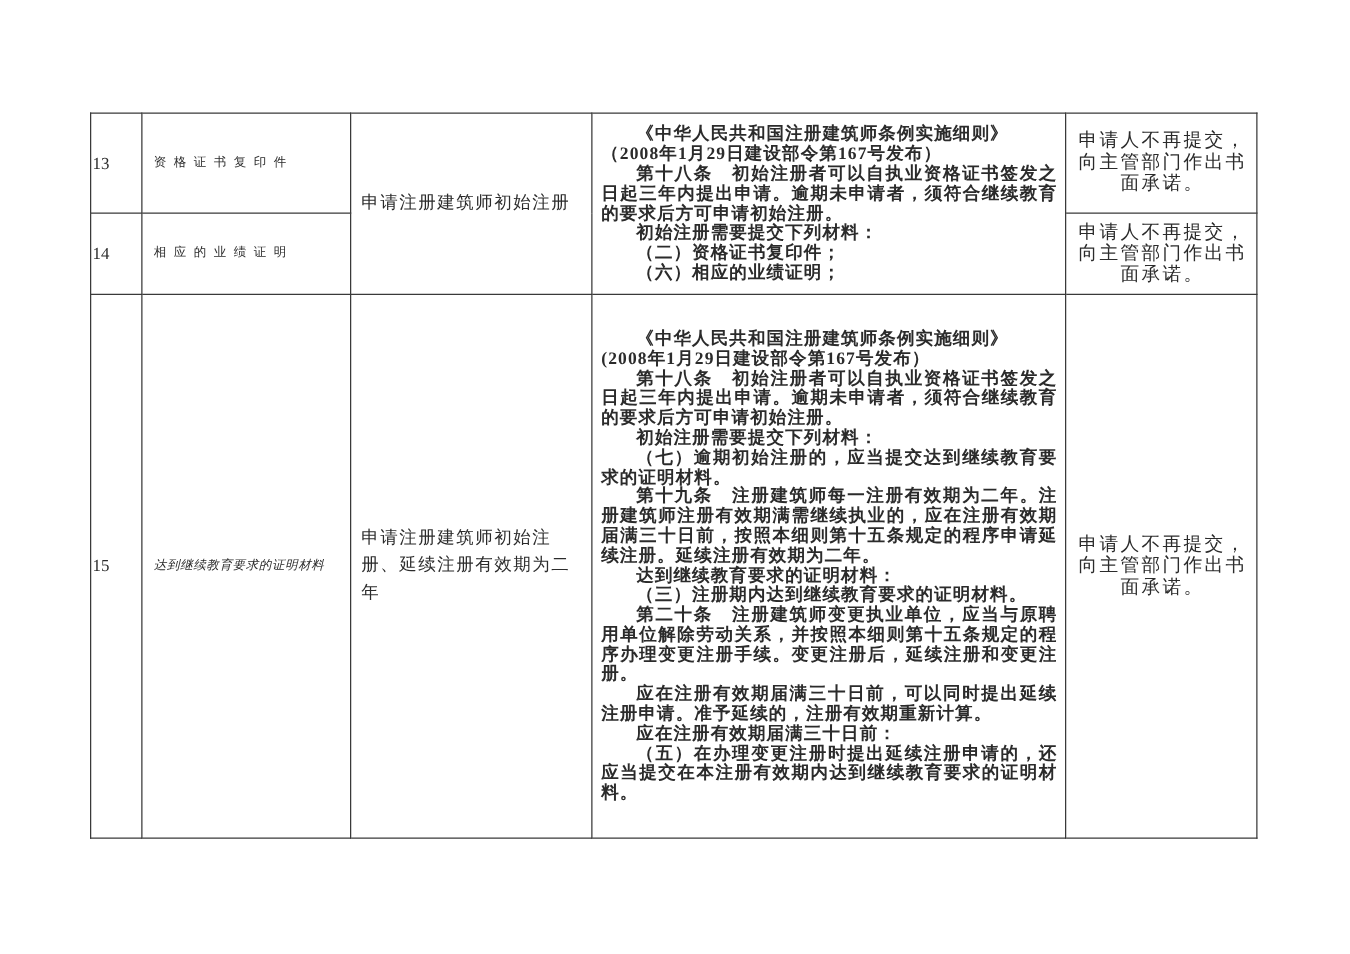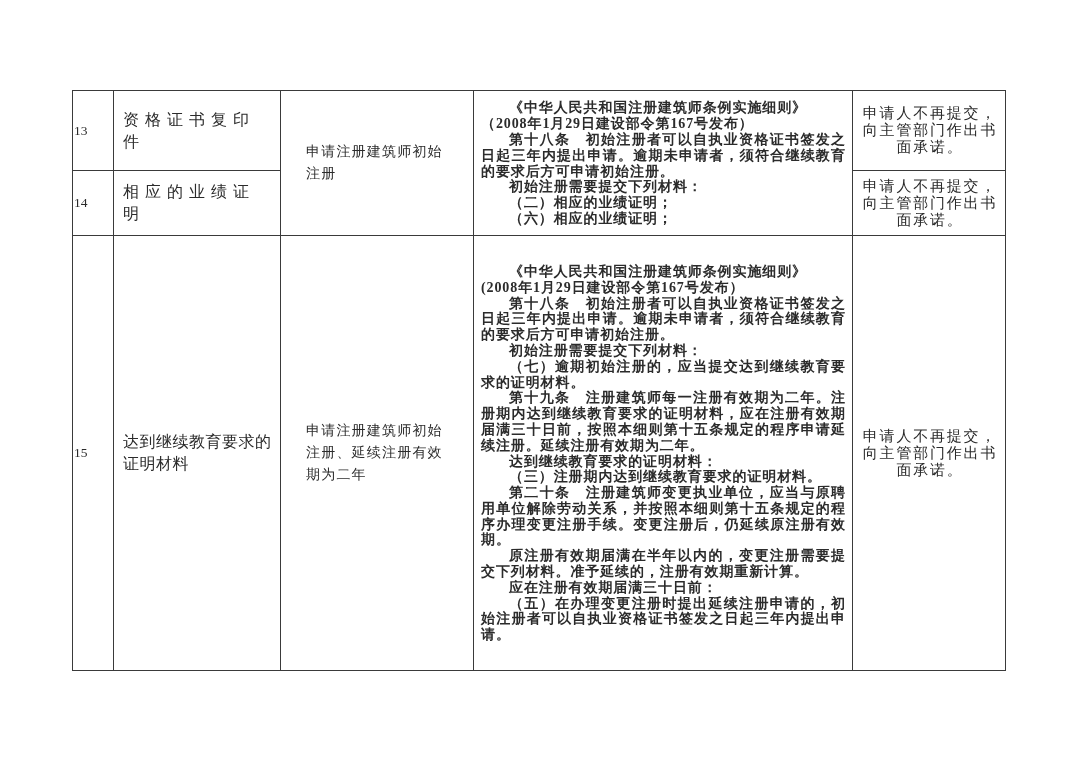--- a/index.html
+++ b/index.html
@@ -28,36 +28,37 @@
     border: 1.5px solid #3a3a3a;
     vertical-align: middle;
     overflow: hidden;
   }
   td.c-num {
     text-align: left;
     font-size: 13.5px;
     font-family: "Liberation Serif", "DejaVu Serif", serif;
   }
   td.c-material {
-    font-size: 16px;
+    font-size: 10px;
     line-height: 22px;
     padding: 4px 8px 4px 9px;
     text-align: left;
   }
   td.c-material.wide-track {
     letter-spacing: 6px;
   }
   td.c-material.normal-track {
     letter-spacing: 0.5px;
+    font-style: italic;
   }
   td.c-apply {
     font-size: 14px;
     line-height: 22px;
     letter-spacing: 1.2px;
-    padding: 4px 25px;
+    padding: 4px 8px;
     text-align: left;
   }
   td.c-legal {
     vertical-align: top;
     font-size: 14px;
     line-height: 15.8px;
     letter-spacing: 0.9px;
     padding: 5px 6px 4px 7px;
     text-align: justify;
     font-weight: bold;
@@ -89,45 +90,45 @@
     <tbody>
       <tr style="height:80px;">
         <td class="c-num">13</td>
         <td class="c-material wide-track">资格证书复印件</td>
         <td class="c-apply" rowspan="2">申请注册建筑师初始注册</td>
         <td class="c-legal" rowspan="2">
             <div class="para indent">《中华人民共和国注册建筑师条例实施细则》</div>
             <div class="para left">（2008年1月29日建设部令第167号发布）</div>
             <div class="para indent">第十八条　初始注册者可以自执业资格证书签发之日起三年内提出申请。逾期未申请者，须符合继续教育的要求后方可申请初始注册。</div>
             <div class="para indent">初始注册需要提交下列材料：</div>
-            <div class="para indent">（二）相应的业绩证明；</div>
+            <div class="para indent">（二）资格证书复印件；</div>
             <div class="para indent">（六）相应的业绩证明；</div>
           </td>
         <td class="c-commit">申请人不再提交，向主管部门作出书面承诺。</td>
       </tr>
       <tr style="height:65px;">
         <td class="c-num">14</td>
         <td class="c-material wide-track">相应的业绩证明</td>
         <td class="c-commit">申请人不再提交，向主管部门作出书面承诺。</td>
       </tr>
       <tr style="height:435px;">
         <td class="c-num">15</td>
         <td class="c-material normal-track">达到继续教育要求的证明材料</td>
         <td class="c-apply">申请注册建筑师初始注册、延续注册有效期为二年</td>
         <td class="c-legal">
             <div class="para indent">《中华人民共和国注册建筑师条例实施细则》</div>
             <div class="para left">(2008年1月29日建设部令第167号发布）</div>
             <div class="para indent">第十八条　初始注册者可以自执业资格证书签发之日起三年内提出申请。逾期未申请者，须符合继续教育的要求后方可申请初始注册。</div>
             <div class="para indent">初始注册需要提交下列材料：</div>
             <div class="para indent">（七）逾期初始注册的，应当提交达到继续教育要求的证明材料。</div>
-            <div class="para indent">第十九条　注册建筑师每一注册有效期为二年。注册期内达到继续教育要求的证明材料，应在注册有效期届满三十日前，按照本细则第十五条规定的程序申请延续注册。延续注册有效期为二年。</div>
+            <div class="para indent">第十九条　注册建筑师每一注册有效期为二年。注册建筑师注册有效期满需继续执业的，应在注册有效期届满三十日前，按照本细则第十五条规定的程序申请延续注册。延续注册有效期为二年。</div>
             <div class="para indent">达到继续教育要求的证明材料：</div>
             <div class="para indent">（三）注册期内达到继续教育要求的证明材料。</div>
-            <div class="para indent">第二十条　注册建筑师变更执业单位，应当与原聘用单位解除劳动关系，并按照本细则第十五条规定的程序办理变更注册手续。变更注册后，仍延续原注册有效期。</div>
-            <div class="para indent">原注册有效期届满在半年以内的，变更注册需要提交下列材料。准予延续的，注册有效期重新计算。</div>
+            <div class="para indent">第二十条　注册建筑师变更执业单位，应当与原聘用单位解除劳动关系，并按照本细则第十五条规定的程序办理变更注册手续。变更注册后，延续注册和变更注册。</div>
+            <div class="para indent">应在注册有效期届满三十日前，可以同时提出延续注册申请。准予延续的，注册有效期重新计算。</div>
             <div class="para indent">应在注册有效期届满三十日前：</div>
-            <div class="para indent">（五）在办理变更注册时提出延续注册申请的，初始注册者可以自执业资格证书签发之日起三年内提出申请。</div>
+            <div class="para indent">（五）在办理变更注册时提出延续注册申请的，还应当提交在本注册有效期内达到继续教育要求的证明材料。</div>
           </td>
         <td class="c-commit">申请人不再提交，向主管部门作出书面承诺。</td>
       </tr>
     </tbody>
   </table>
 </div>
 
 </body></html>

